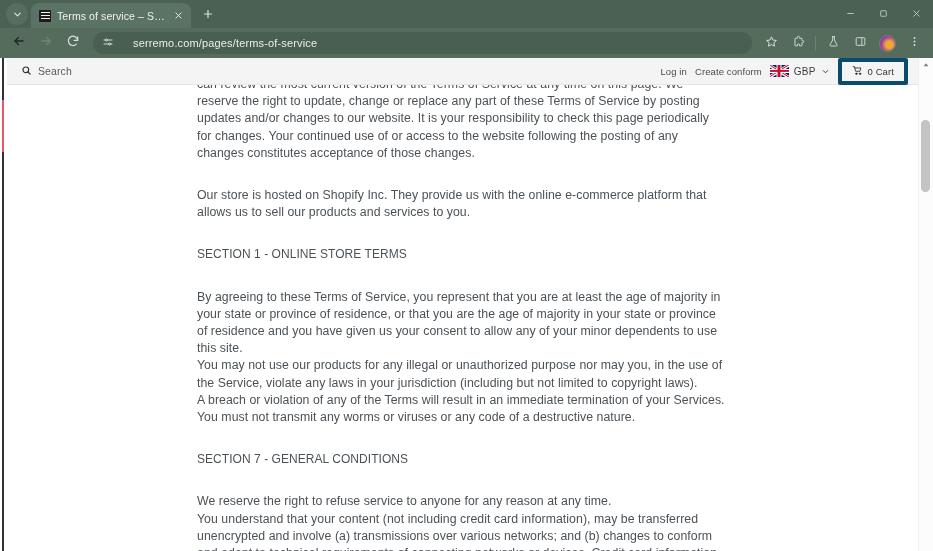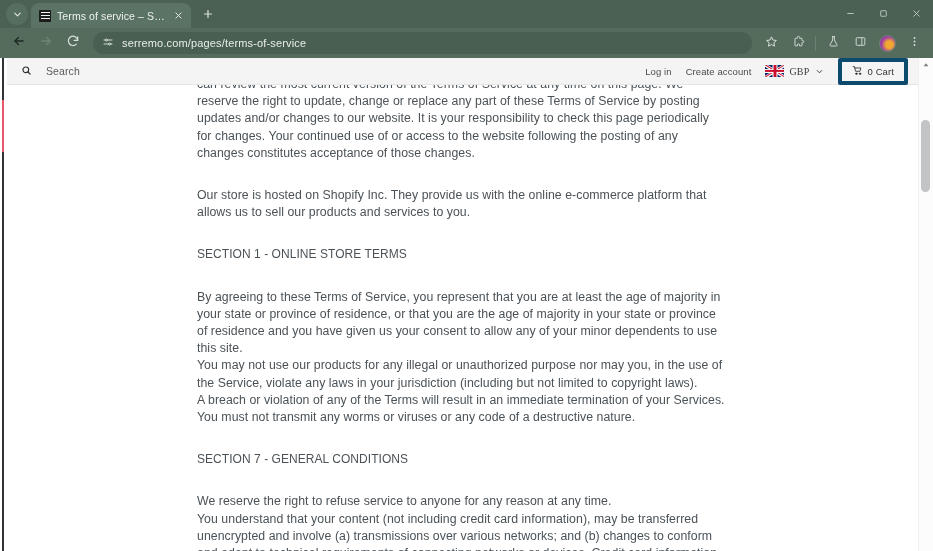--- a/index.html
+++ b/index.html
@@ -57,21 +57,21 @@
   .toolbar {
     height:30px; background:#556b5c; display:flex; align-items:center;
     padding:0 6px; gap:1px; flex:none;
   }
   .tb-btn {
     width:26px; height:26px; border-radius:50%;
     display:flex; align-items:center; justify-content:center; flex:none;
   }
   .omnibox {
     flex:1; height:22px; background:#495f51; border-radius:11px;
-    display:flex; align-items:center; padding:0 10px 0 9px; gap:8px;
+    display:flex; align-items:center; padding:0 10px 0 9px; gap:19px;
     margin:0 5px 0 6px; min-width:0;
   }
   .omnibox .url {
     font-size:11px; color:#e9efe9; white-space:nowrap; overflow:hidden;
     text-overflow:ellipsis; letter-spacing:.15px;
   }
   .tb-sep { width:1px; height:15px; background:#6b8072; margin:0 3px; flex:none; }
   .avatar {
     width:17px; height:17px; border-radius:50%; flex:none;
     background:radial-gradient(circle at 62% 58%, #f0a830 0%, #f0a830 28%, #a03ca8 62%, #7b2d9e 100%);
@@ -87,43 +87,43 @@
   .edge-strip .rail-red { position:absolute; left:2px; top:42px; height:52px; width:2px; background:#e8576b; }
 
   
   .page { flex:1; display:flex; flex-direction:column; min-width:0; position:relative; }
 
   
   .site-header {
     height:27px; background:#f4f4f4; border-bottom:1px solid #e6e6e6;
     display:flex; align-items:center; padding:0 10px 0 14px; flex:none;
   }
-  .sh-search { display:flex; align-items:center; gap:14px; }
+  .sh-search { display:flex; align-items:center; gap:6px; }
   .sh-search span { font-size:10.5px; color:#5b5b5b; letter-spacing:.1px; }
   .sh-spacer { flex:1; }
-  .sh-right { display:flex; align-items:center; gap:14px; }
+  .sh-right { display:flex; align-items:center; gap:8px; }
   .sh-link { font-size:9.5px; color:#4b4b4b; letter-spacing:.1px; white-space:nowrap; }
   .currency { display:flex; align-items:center; gap:5px; }
   .flag {
     width:19px; height:12px; flex:none; border-radius:1px; position:relative; overflow:hidden;
     background:#012169;
   }
   .flag .d1, .flag .d2 { position:absolute; left:50%; top:50%; width:26px; height:2.6px; background:#fff;
     transform-origin:center; }
   .flag .d1 { transform:translate(-50%,-50%) rotate(32deg); }
   .flag .d2 { transform:translate(-50%,-50%) rotate(-32deg); }
   .flag .d1r, .flag .d2r { position:absolute; left:50%; top:50%; width:26px; height:1.2px; background:#C8102E;
     transform-origin:center; }
   .flag .d1r { transform:translate(-50%,-50%) rotate(32deg); }
   .flag .d2r { transform:translate(-50%,-50%) rotate(-32deg); }
   .flag .hw { position:absolute; left:0; right:0; top:50%; height:4px; transform:translateY(-50%); background:#fff; }
   .flag .vw { position:absolute; top:0; bottom:0; left:50%; width:5px; transform:translateX(-50%); background:#fff; }
   .flag .hr { position:absolute; left:0; right:0; top:50%; height:2.2px; transform:translateY(-50%); background:#C8102E; }
   .flag .vr { position:absolute; top:0; bottom:0; left:50%; width:3px; transform:translateX(-50%); background:#C8102E; }
-  .cur-label { font-size:10px; color:#3d3d3d; letter-spacing:.2px;font-family:Liberation Serif, serif; }
+  .cur-label { font-size:10px; color:#3d3d3d; letter-spacing:.2px; }
   .cart-btn {
     display:flex; align-items:center; gap:5px; border:4px solid #0c4a6e;
     padding:3px 10px; border-radius:2px;
   }
   .cart-btn span { font-size:9.5px; color:#333; letter-spacing:.1px; }
 
   
   .content { flex:1; overflow:hidden; position:relative; background:#fff; }
   .article { padding:0 0 0 0; }
   .article p, .article h2 {
@@ -317,21 +317,21 @@
                 <line x1="15.2" y1="15.2" x2="20" y2="20"></line>
               </svg>
           </span>
           <span>Search</span>
         </div>
 
         <div class="sh-spacer"></div>
 
         <div class="sh-right">
           <span class="sh-link">Log in</span>
-          <span class="sh-link">Create account</span>
+          <span class="sh-link">Create conform</span>
 
           <div class="currency">
             <span class="flag">
               <i class="d1"></i>
                 <i class="d2"></i>
                 <i class="d1r"></i>
                 <i class="d2r"></i>
               <i class="hw"></i>
                 <i class="vw"></i>
                 <i class="hr"></i>

